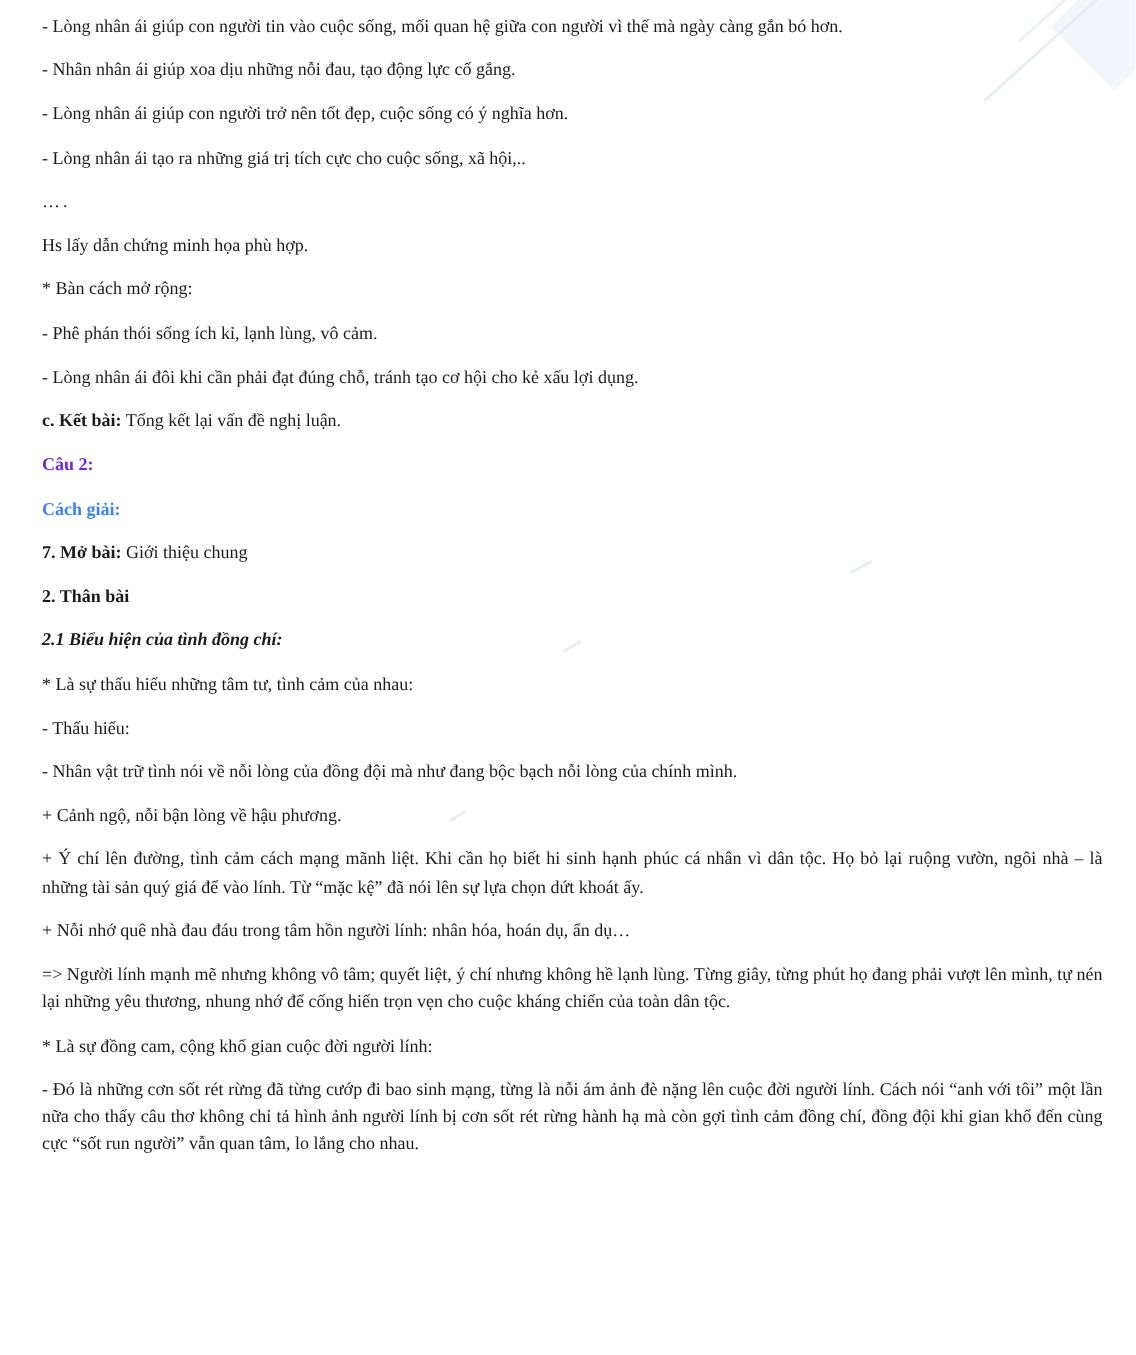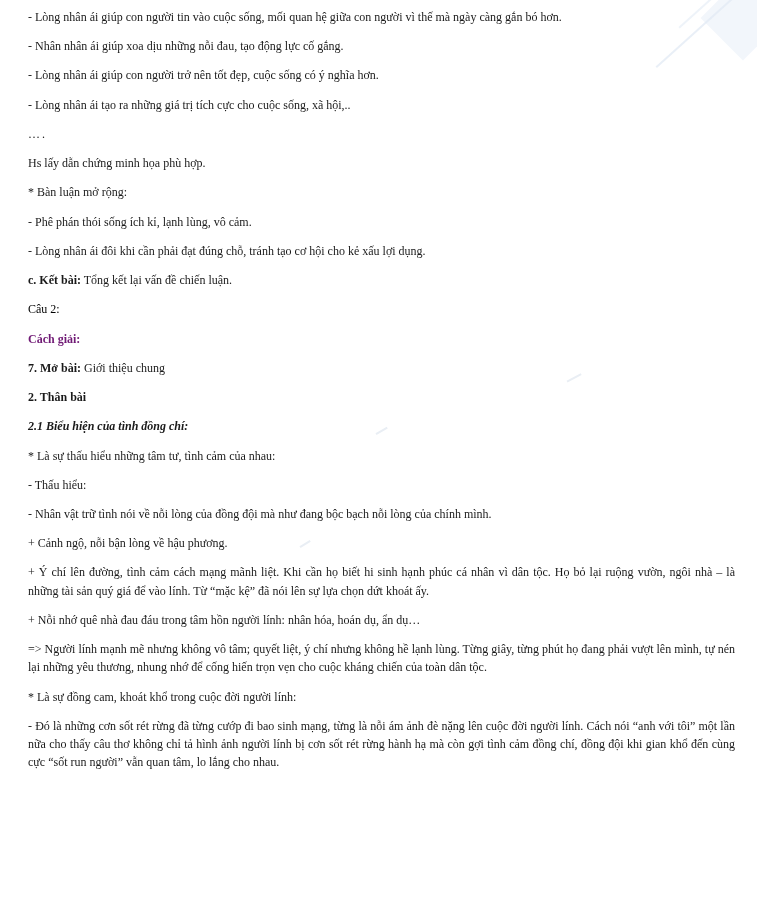--- a/index.html
+++ b/index.html
@@ -65,22 +65,22 @@
 
   p {
     margin: 0 0 11px 0;
     font-size: 12px;
     line-height: 1.52;
     text-align: justify;
     text-justify: inter-word;
   }
   .bold { font-weight: bold; }
   .bolditalic { font-weight: bold; font-style: italic; }
-  .red { color: #000000; font-weight: normal; }
-  .blue { color: #701a75; font-weight: bold; }
+  .red { color: #6d28d9; font-weight: bold; }
+  .blue { color: #3b82f6; font-weight: bold; }
   .dots { letter-spacing: 2px; }
 </style>
 </head>
 <body>
 
 <div class="page">
 
   <div class="corner-mark">
     <span class="m3"></span>
     <span class="m1"></span>
@@ -89,41 +89,41 @@
   <span class="stray s1"></span>
   <span class="stray s2"></span>
   <span class="stray s3"></span>
 
   <p>- Lòng nhân ái giúp con người tin vào cuộc sống, mối quan hệ giữa con người vì thế mà ngày càng gắn bó hơn.</p>
   <p>- Nhân nhân ái giúp xoa dịu những nỗi đau, tạo động lực cố gắng.</p>
   <p>- Lòng nhân ái giúp con người trở nên tốt đẹp, cuộc sống có ý nghĩa hơn.</p>
   <p>- Lòng nhân ái tạo ra những giá trị tích cực cho cuộc sống, xã hội,..</p>
   <p class="dots">….</p>
   <p>Hs lấy dẫn chứng minh họa phù hợp.</p>
-  <p>* Bàn luận mở rộng:</p>
+  <p>* Bàn cách mở rộng:</p>
   <p>- Phê phán thói sống ích kỉ, lạnh lùng, vô cảm.</p>
   <p>- Lòng nhân ái đôi khi cần phải đạt đúng chỗ, tránh tạo cơ hội cho kẻ xấu lợi dụng.</p>
 
   <p>
-    <span class="bold">c. Kết bài:</span><span> Tổng kết lại vấn đề chiến luận.</span>
+    <span class="bold">c. Kết bài:</span><span> Tổng kết lại vấn đề nghị luận.</span>
   </p>
 
   <p class="red">Câu 2:</p>
   <p class="blue">Cách giải:</p>
 
   <p>
     <span class="bold">7. Mở bài:</span><span> Giới thiệu chung</span>
   </p>
 
   <p class="bold">2. Thân bài</p>
   <p class="bolditalic">2.1 Biểu hiện của tình đồng chí:</p>
 
   <p>* Là sự thấu hiểu những tâm tư, tình cảm của nhau:</p>
   <p>- Thấu hiểu:</p>
   <p>- Nhân vật trữ tình nói về nỗi lòng của đồng đội mà như đang bộc bạch nỗi lòng của chính mình.</p>
   <p>+ Cảnh ngộ, nỗi bận lòng về hậu phương.</p>
   <p>+ Ý chí lên đường, tình cảm cách mạng mãnh liệt. Khi cần họ biết hi sinh hạnh phúc cá nhân vì dân tộc. Họ bỏ lại ruộng vườn, ngôi nhà – là những tài sản quý giá để vào lính. Từ “mặc kệ” đã nói lên sự lựa chọn dứt khoát ấy.</p>
   <p>+ Nỗi nhớ quê nhà đau đáu trong tâm hồn người lính: nhân hóa, hoán dụ, ẩn dụ…</p>
   <p>=&gt; Người lính mạnh mẽ nhưng không vô tâm; quyết liệt, ý chí nhưng không hề lạnh lùng. Từng giây, từng phút họ đang phải vượt lên mình, tự nén lại những yêu thương, nhung nhớ để cống hiến trọn vẹn cho cuộc kháng chiến của toàn dân tộc.</p>
-  <p>* Là sự đồng cam, khoát khổ trong cuộc đời người lính:</p>
+  <p>* Là sự đồng cam, cộng khổ gian cuộc đời người lính:</p>
   <p>- Đó là những cơn sốt rét rừng đã từng cướp đi bao sinh mạng, từng là nỗi ám ảnh đè nặng lên cuộc đời người lính. Cách nói “anh với tôi” một lần nữa cho thấy câu thơ không chỉ tả hình ảnh người lính bị cơn sốt rét rừng hành hạ mà còn gợi tình cảm đồng chí, đồng đội khi gian khổ đến cùng cực “sốt run người” vẫn quan tâm, lo lắng cho nhau.</p>
 
 </div>
 
 </body></html>

